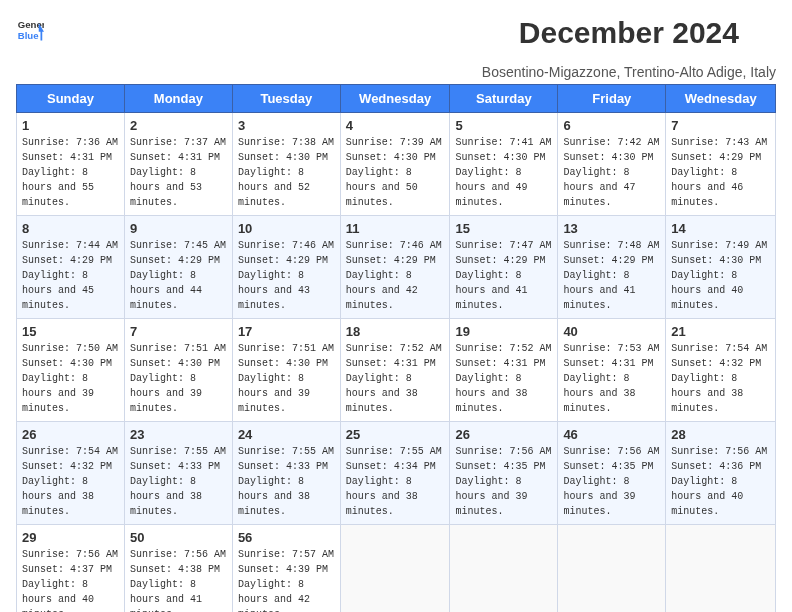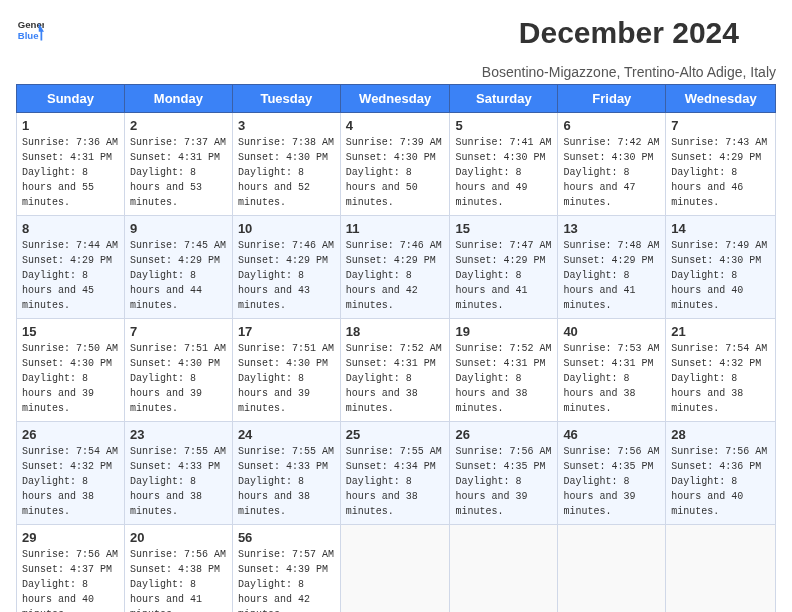--- a/index.html
+++ b/index.html
@@ -234,21 +234,21 @@
           <span class="day-num">28</span>
           <div class="day-info">Sunrise: 7:56 AM<br>Sunset: 4:36 PM<br>Daylight: 8 hours and 40 minutes.</div>
         </td>
       </tr>
       <tr>
         <td>
           <span class="day-num">29</span>
           <div class="day-info">Sunrise: 7:56 AM<br>Sunset: 4:37 PM<br>Daylight: 8 hours and 40 minutes.</div>
         </td>
         <td>
-          <span class="day-num">20</span>
+          <span class="day-num">50</span>
           <div class="day-info">Sunrise: 7:56 AM<br>Sunset: 4:38 PM<br>Daylight: 8 hours and 41 minutes.</div>
         </td>
         <td>
           <span class="day-num">56</span>
           <div class="day-info">Sunrise: 7:57 AM<br>Sunset: 4:39 PM<br>Daylight: 8 hours and 42 minutes.</div>
         </td>
         <td class="empty"></td>
         <td class="empty"></td>
         <td class="empty"></td>
         <td class="empty"></td>

